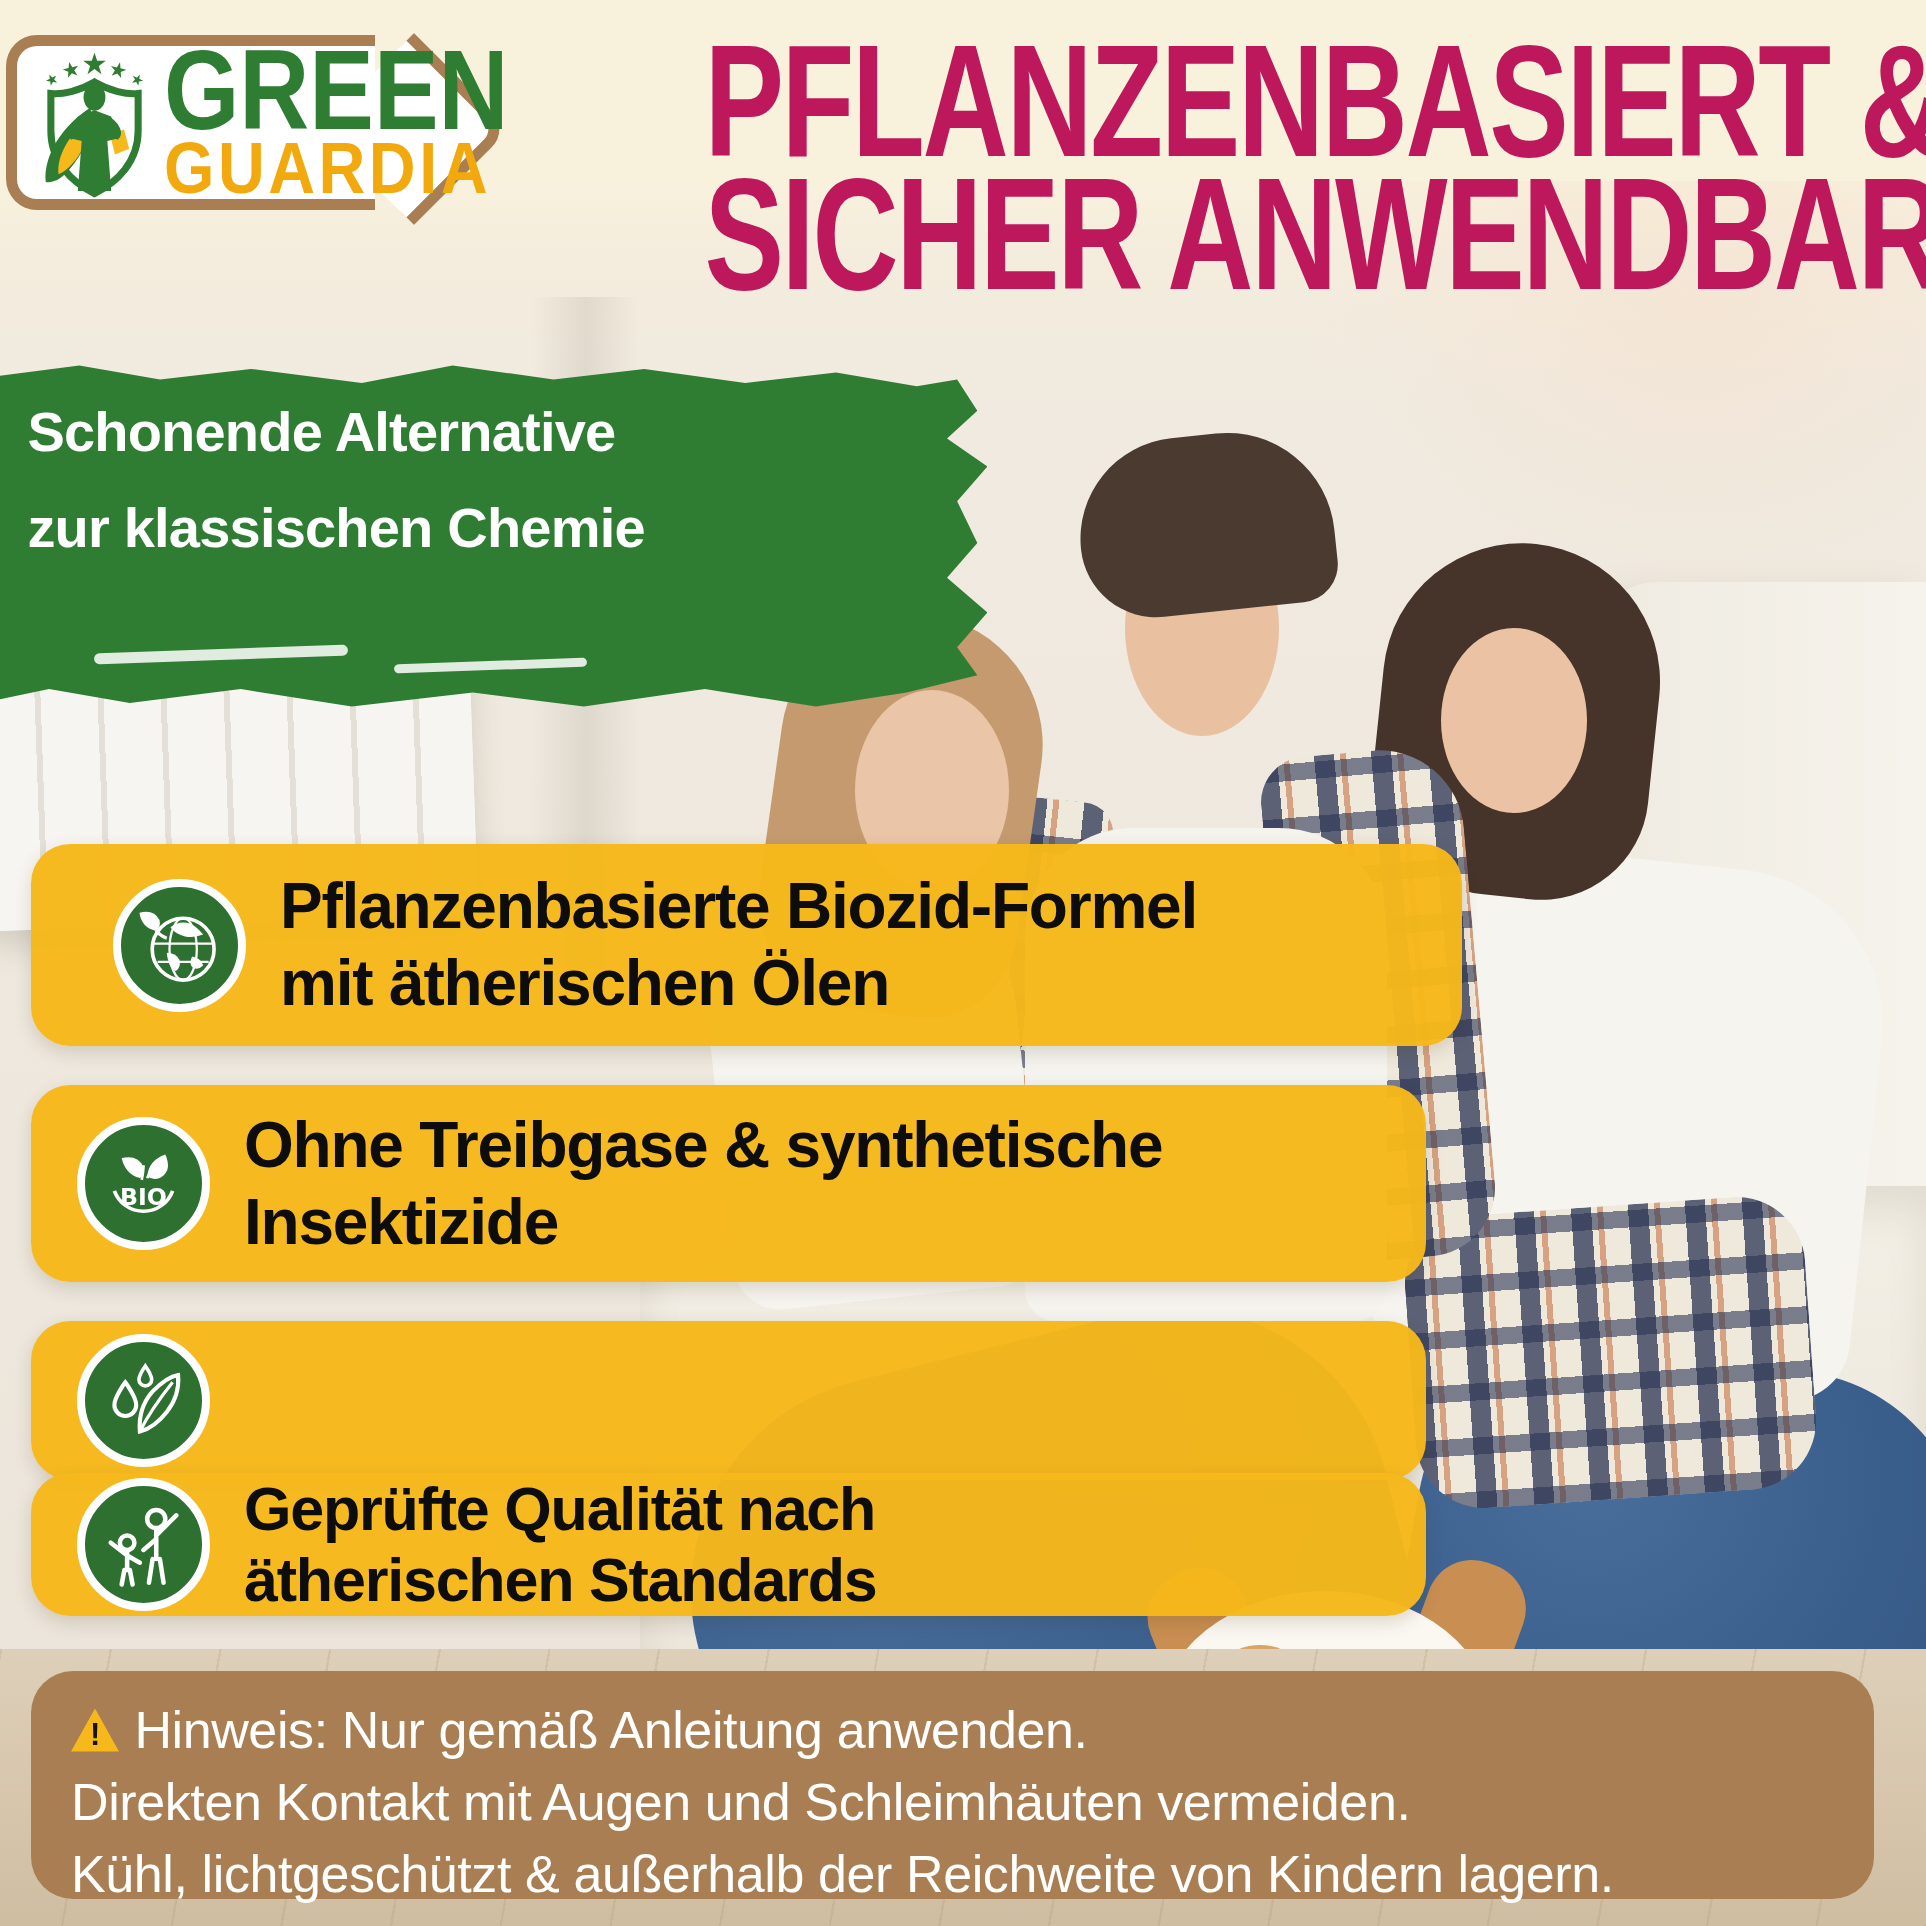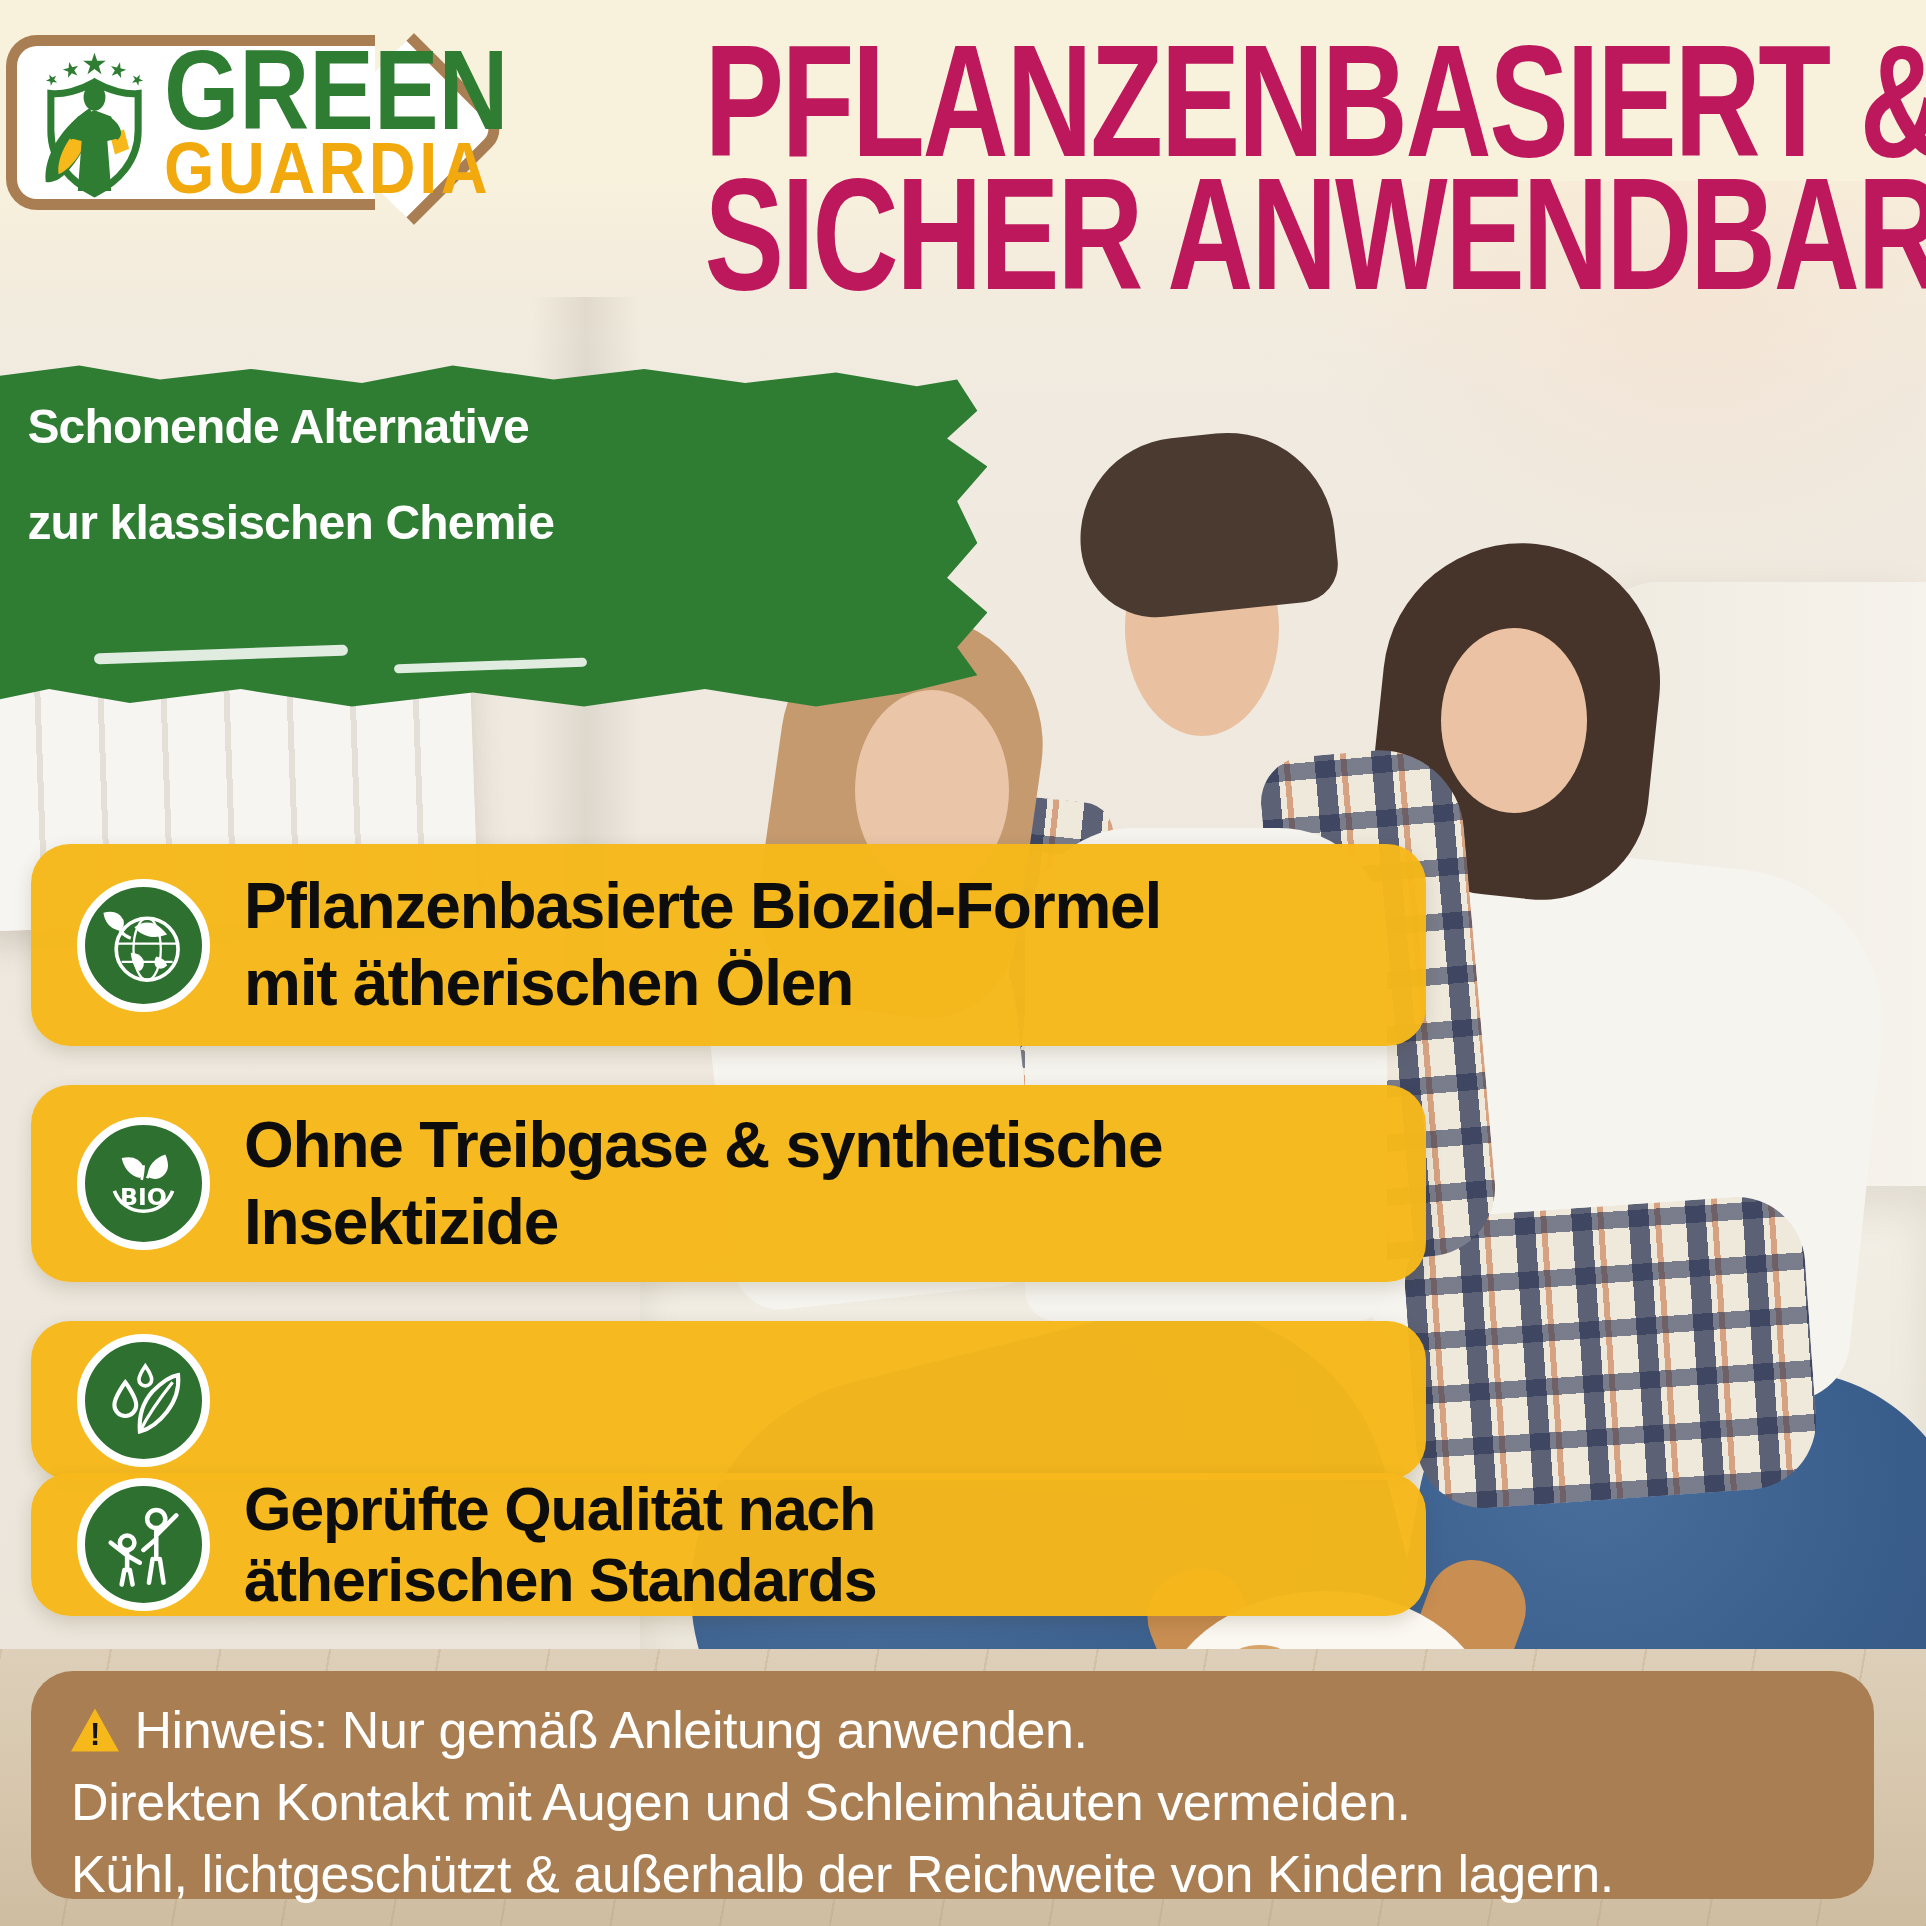--- a/index.html
+++ b/index.html
@@ -77,30 +77,30 @@
   
   .headline{position:absolute;left:532px;top:35px;width:1379px;text-align:center;color:#be185d;z-index:4;}
   .headline .hl{display:block;font-weight:bold;font-size:159px;line-height:133px;
                 letter-spacing:-3.1px;white-space:nowrap;transform:scaleX(.75);transform-origin:50% 50%;}
 
   
   .brush{position:absolute;left:-21.6px;top:362px;width:1009px;height:348px;background:#2E7D33;z-index:4;
          clip-path:polygon(2% 4%,10% 1%,18% 5%,27% 2%,38% 6%,47% 1%,57% 5%,66% 2%,76% 6%,85% 3%,93% 7%,97% 5%,
            99% 14%,96% 22%,100% 30%,97% 40%,99% 52%,96% 62%,100% 72%,97% 82%,99% 90%,92% 95%,83% 99%,72% 94%,
            60% 99%,49% 95%,37% 99%,26% 94%,15% 98%,7% 94%,2% 97%,0 88%,2% 76%,0 62%,2% 50%,0 36%,2% 22%,0 10%);}
-  .brush .tg{position:absolute;left:49px;color:#fff;font-weight:bold;font-size:48px;white-space:nowrap;
+  .brush .tg{position:absolute;left:49px;color:#fff;font-weight:bold;font-size:56px;white-space:nowrap;
              letter-spacing:-0.8px;}
   .tg1{top:37px;} .tg2{top:133px;}
   .streak{position:absolute;background:rgba(255,255,255,.85);border-radius:6.2px;transform:rotate(-2deg);}
   .s1{left:116px;top:287px;width:254px;height:10.8px;} .s2{left:416px;top:299px;width:193px;height:9.2px;}
 
   
   .benefit{position:absolute;left:31px;width:1395px;background:rgba(246,184,26,.97);border-radius:39px;
            display:flex;align-items:center;z-index:4;box-shadow:0 6.2px 17px rgba(60,45,10,.15);}
-  .b1{top:844px;height:202px;} .b2{top:1085px;height:197px;} .b3{top:1321px;height:159px;} .b4{top:1473px;height:143px;}
+  .b1{top:844px;height:202px;padding-left:36px;} .b2{top:1085px;height:197px;} .b3{top:1321px;height:159px;} .b4{top:1473px;height:143px;}
   .icon-circle{flex:none;width:133px;height:133px;margin-left:46px;background:#2D7030;
            border:8.5px solid #fff;border-radius:50%;box-sizing:border-box;
            display:flex;align-items:center;justify-content:center;}
   .icon-circle svg{width:91px;height:91px;}
   .benefit .btxt{margin-left:34px;font-weight:bold;color:#0D0D0D;font-size:64px;line-height:1.2;letter-spacing:-1.2px;}
   .b4 .btxt{font-size:61px;line-height:1.16;}
 
   
   .notice{position:absolute;left:31px;top:1671px;width:1843px;height:228px;background:#A97E52;
           border-radius:42px;color:#fff;z-index:4;box-sizing:border-box;padding:23px 31px 0 40px;

